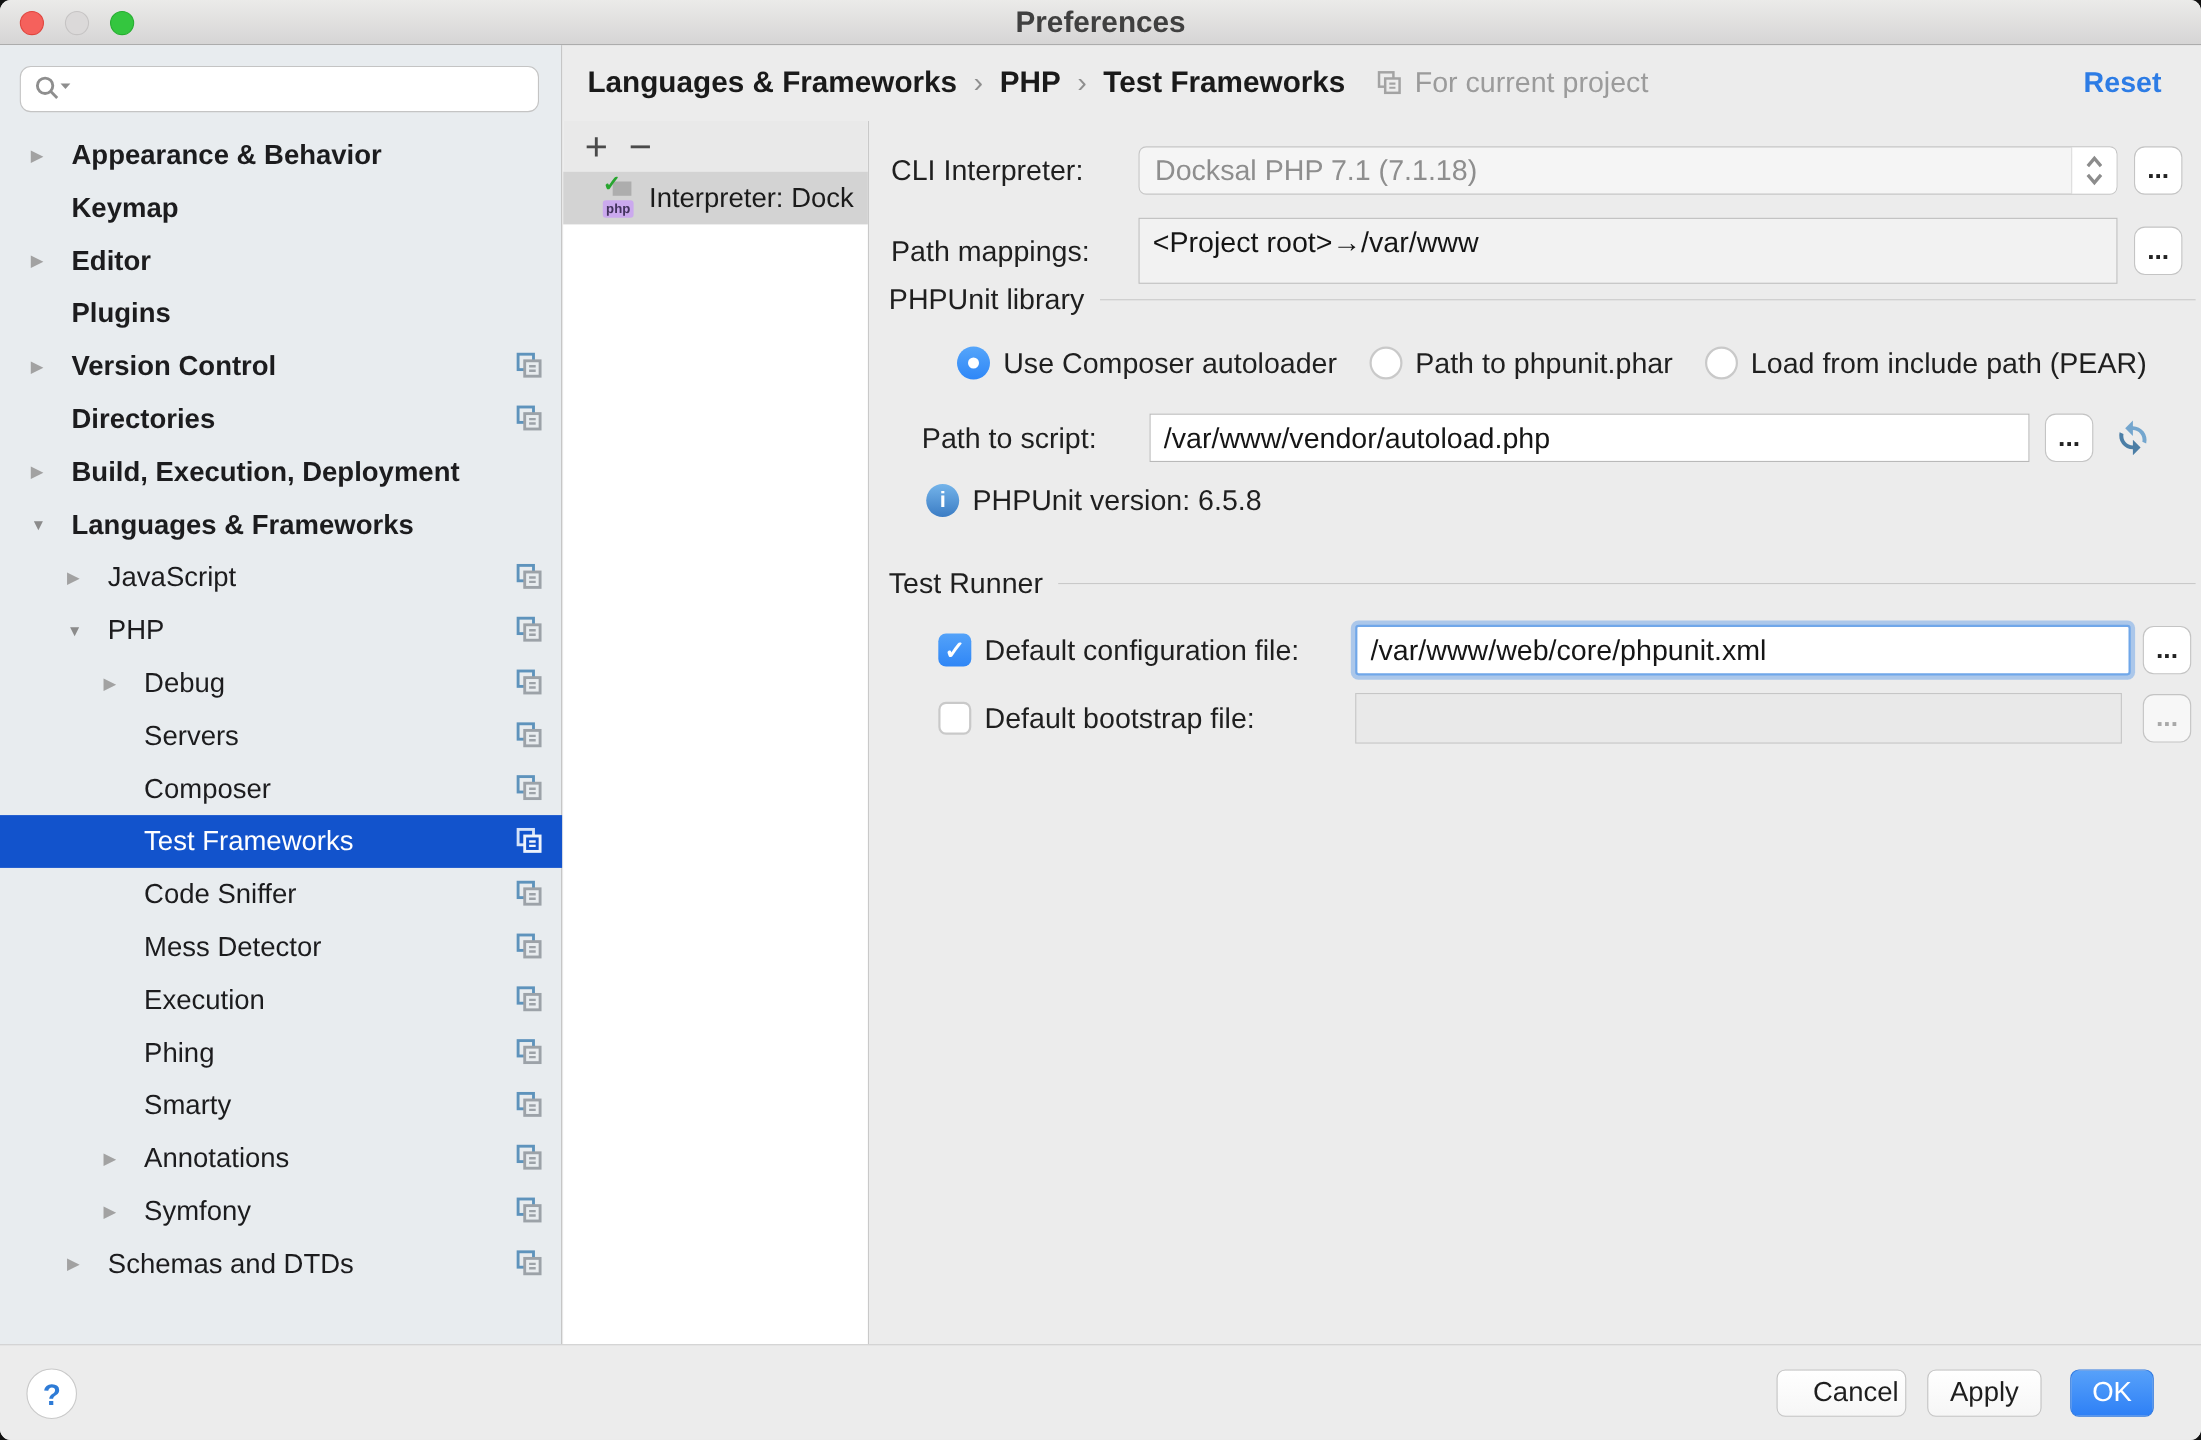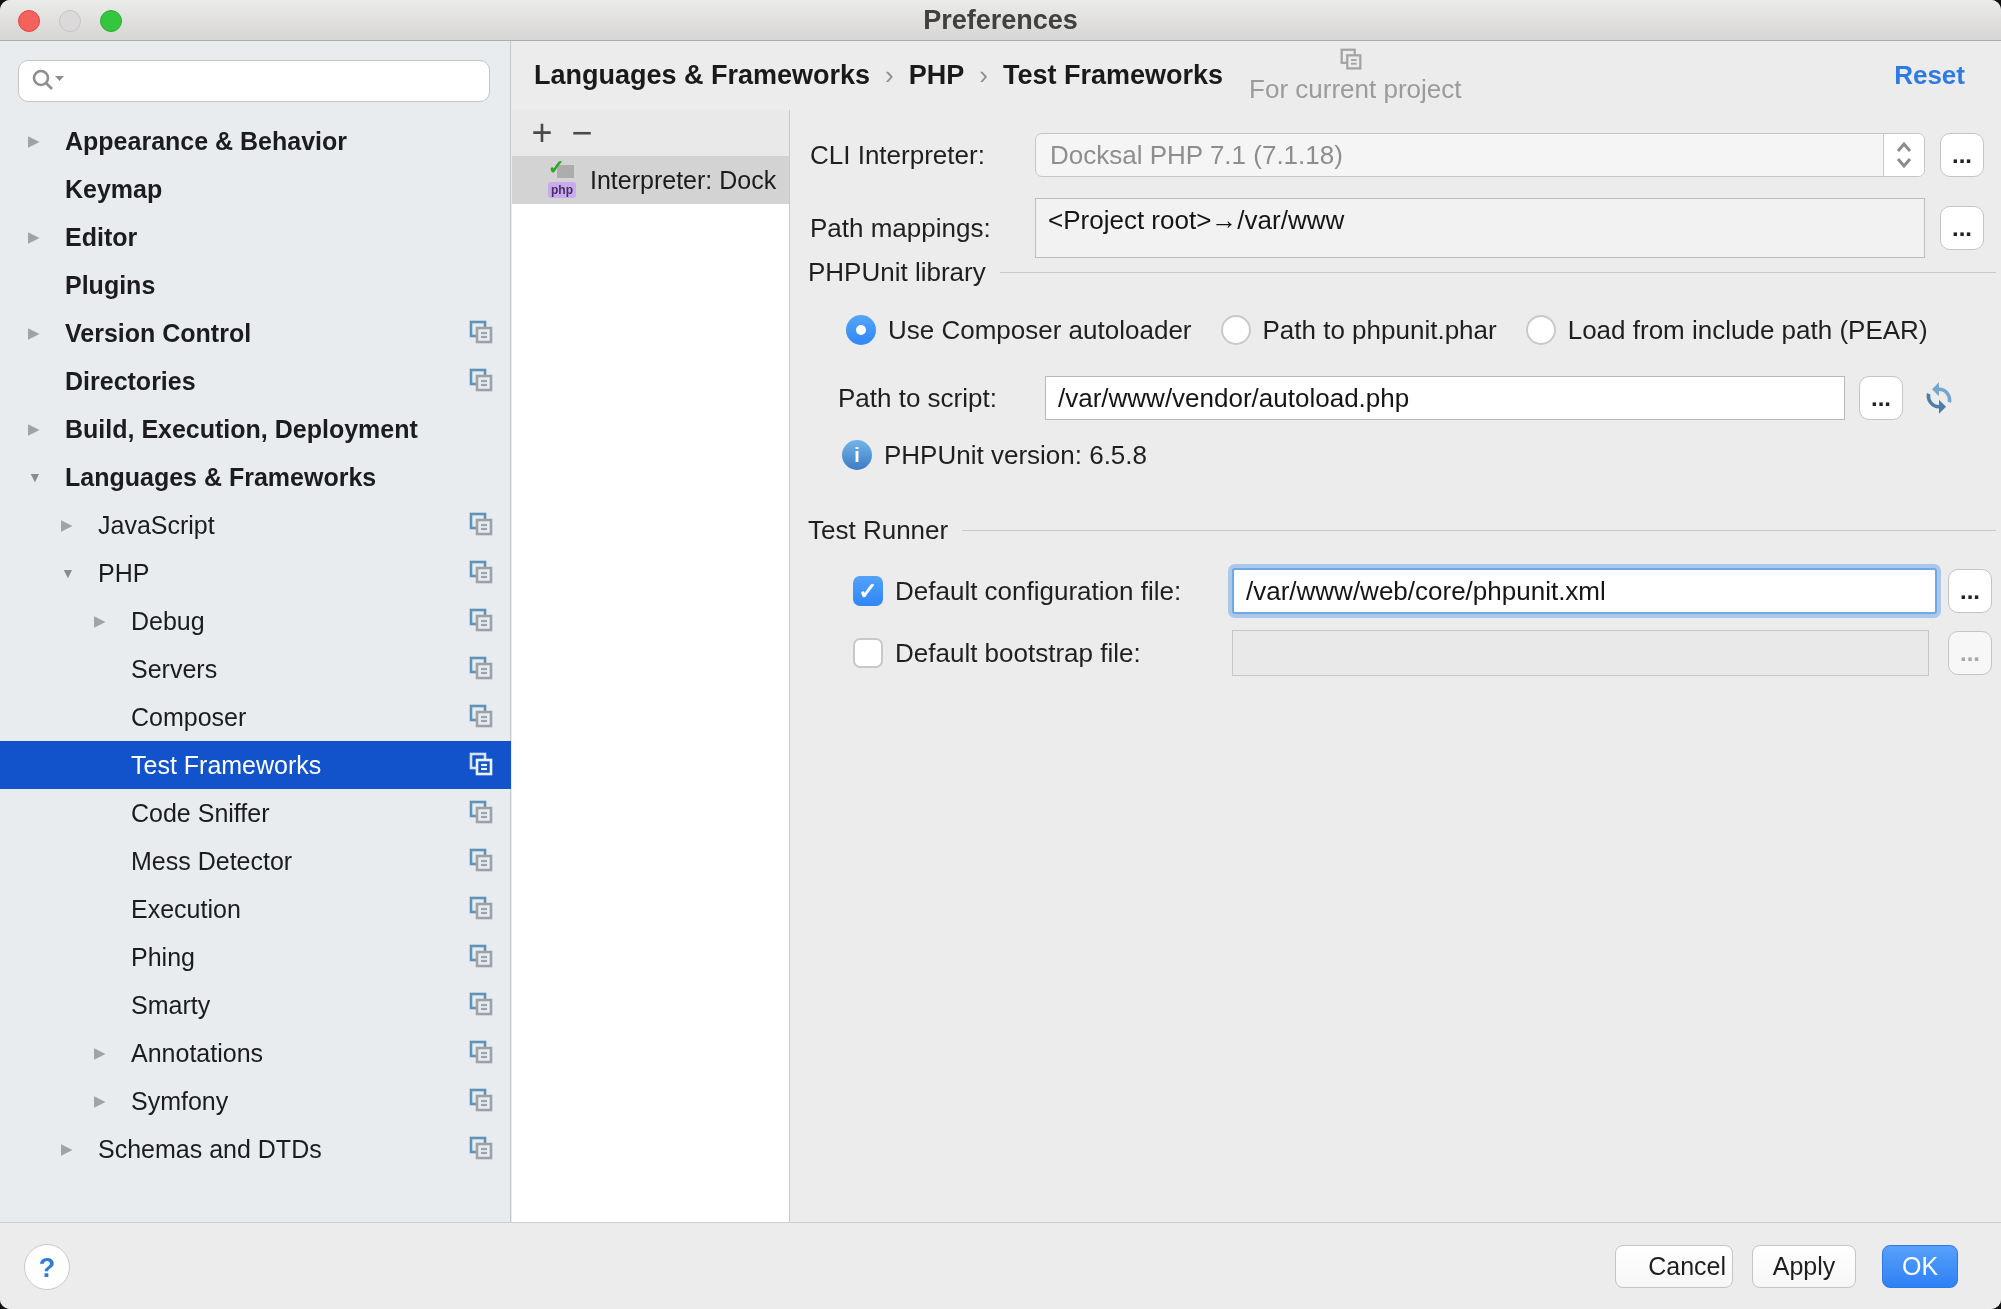--- a/index.html
+++ b/index.html
@@ -35,21 +35,21 @@
   .trow.sel .tlabel{color:#FFF;}
   .trow.sel .scope svg .back{stroke:#D4E2F8;}
   .trow.sel .scope svg .front{stroke:#EEF3FB;fill:#1253CC;}
   .trow.sel .scope svg line{stroke:#EEF3FB;}
 
   
   .mainheader{position:absolute;left:512px;top:41px;width:1489px;height:69px;display:flex;align-items:center;
     padding:0 36px 0 22px;box-sizing:border-box;}
   .crumb{font-size:27px;font-weight:700;color:#1A1A1A;white-space:nowrap;}
   .crumbsep{font-size:26px;color:#8F8F8F;margin:0 15px;}
-  .scopenote{display:flex;align-items:center;margin-left:26px;color:#9B9B9B;font-size:26px;white-space:nowrap;flex-direction:column;}
+  .scopenote{display:flex;align-items:center;margin-left:26px;color:#9B9B9B;font-size:26px;white-space:nowrap;}
   .scopenote svg{margin-right:9px;}
   .resetlink{margin-left:auto;color:#2D7CE5;font-size:26px;font-weight:600;cursor:pointer;}
 
   
   .mpanel{position:absolute;left:512px;top:110px;width:278px;height:1112px;background:#FFF;
     border-right:1px solid #C9C9C9;box-sizing:border-box;}
   .mtoolbar{height:46px;background:#E9E9E9;display:flex;align-items:center;padding-left:10px;}
   .tbtn{background:none;border:none;font-size:36px;font-weight:400;color:#4A4A4A;width:40px;height:44px;
     line-height:40px;padding:0;cursor:pointer;font-family:"Liberation Sans",sans-serif;}
   .mitem{height:48px;display:flex;align-items:center;padding-left:36px;white-space:nowrap;overflow:hidden;}
@@ -84,21 +84,21 @@
   .flatfield{position:absolute;left:245px;width:890px;height:60px;background:#F2F2F2;border:1px solid #BEBEBE;
     box-sizing:border-box;font-size:26px;color:#151515;line-height:42px;padding-left:12px;white-space:nowrap;overflow:hidden;}
   .row-map .browse{left:1150px;}
 
   .sect{position:absolute;height:40px;display:flex;align-items:center;width:100%;box-sizing:border-box;padding-right:5px;}
   .sect .stitle{font-size:26px;color:#1F1F1F;margin-left:18px;white-space:nowrap;}
   .sect .sline{flex:1;border-top:1px solid #C9C9C9;margin-left:14px;}
   .sect-phpunit{top:142px;}
   .sect-runner{top:400px;}
 
-  .row-radios{top:200px;height:40px;padding-left:56px;}
+  .row-radios{top:200px;height:40px;padding-left:80px;}
   .radio-item{display:flex;align-items:center;margin-right:29px;}
   .radio{width:30px;height:30px;border-radius:50%;box-sizing:border-box;flex:0 0 30px;margin-right:12px;}
   .radio.on{background:linear-gradient(#55A5FA,#2F87F7);position:relative;}
   .radio.on::after{content:"";position:absolute;left:10px;top:10px;width:10px;height:10px;border-radius:50%;background:#FFF;}
   .radio.off{background:#FFF;border:2px solid #C9C9C9;}
 
   .row-script{top:266px;height:44px;}
   .row-script .flabel{position:absolute;left:48px;line-height:44px;}
   .textinput{position:absolute;height:44px;background:#FFF;border:1px solid #B9B9B9;box-sizing:border-box;
     font-size:26px;color:#151515;padding:0 12px;font-family:"Liberation Sans",sans-serif;outline:none;}

